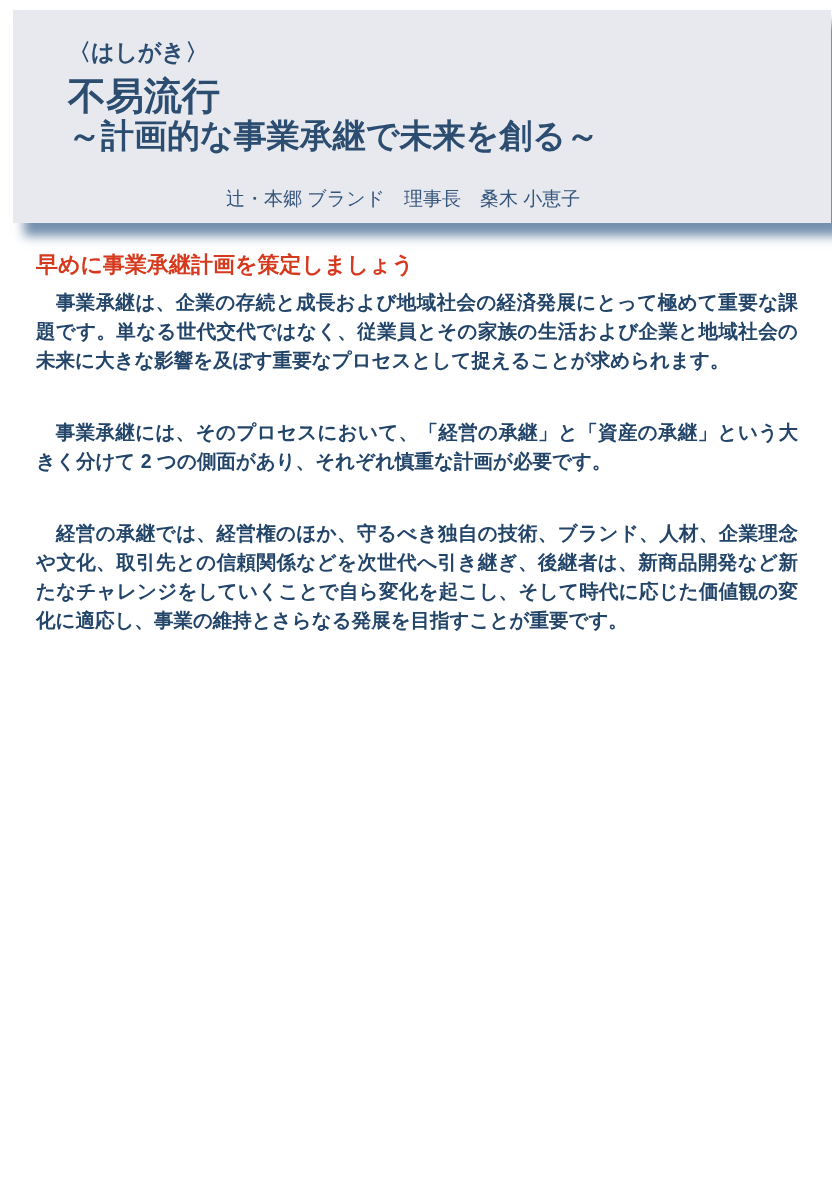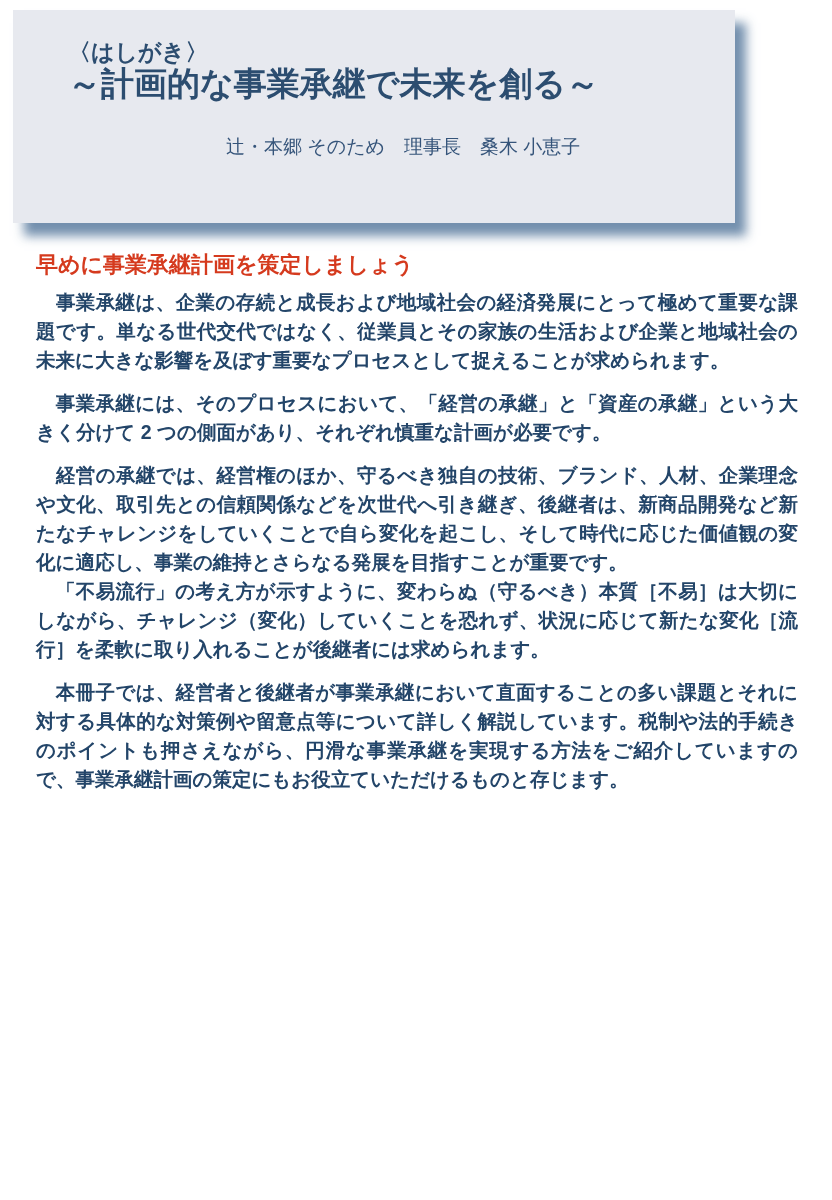--- a/index.html
+++ b/index.html
@@ -12,21 +12,21 @@
   *{box-sizing:border-box;}
   html,body{
     margin:0;padding:0;
     width:832px;height:1200px;
     overflow:hidden;
     background:#ffffff;
     font-family:"Liberation Sans",sans-serif;
   }
   .header-box{
     margin:10px 8px 0 13px;
-    width:722px;
+    width:818px;
     height:213px;
     background:var(--header-bg);
     box-shadow:11px 13px 10px rgba(92,125,160,0.85);
     padding:28px 20px 0 55px;
   }
   .kicker{
     font-size:23px;
     font-weight:bold;
     color:var(--header-text);
     line-height:28px;
@@ -57,50 +57,47 @@
     margin:0 34px 0 36px;
   }
   .red-heading{
     margin-top:29px;
     font-size:22px;
     font-weight:bold;
     color:var(--heading-accent);
     line-height:26px;
   }
   .blocks{margin-top:10px;}
-  .block{margin-top:14px;}
+  .block{margin-top:43px;}
   .block:first-child{margin-top:8px;}
   .block p{
     margin:0;
     font-size:19.5px;
     line-height:29px;
     text-align:justify;
     color:var(--body-text);
     font-weight:bold;
   }
 </style>
 </head>
 <body>
 
 <div class="header-box">
   <div class="kicker">〈はしがき〉</div>
+  <div class="title">不易流行</div>
   <div class="subtitle">～計画的な事業承継で未来を創る～</div>
-  <div class="author">辻・本郷 そのため　理事長　桑木 小恵子</div>
+  <div class="author">辻・本郷 ブランド　理事長　桑木 小恵子</div>
 </div>
 
 <div class="content">
   <div class="red-heading">早めに事業承継計画を策定しましょう</div>
   <div class="blocks">
       <div class="block">
         <p>　事業承継は、企業の存続と成長および地域社会の経済発展にとって極めて重要な課題です。単なる世代交代ではなく、従業員とその家族の生活および企業と地域社会の未来に大きな影響を及ぼす重要なプロセスとして捉えることが求められます。</p>
       </div>
       <div class="block">
         <p>　事業承継には、そのプロセスにおいて、「経営の承継」と「資産の承継」という大きく分けて 2 つの側面があり、それぞれ慎重な計画が必要です。</p>
       </div>
       <div class="block">
         <p>　経営の承継では、経営権のほか、守るべき独自の技術、ブランド、人材、企業理念や文化、取引先との信頼関係などを次世代へ引き継ぎ、後継者は、新商品開発など新たなチャレンジをしていくことで自ら変化を起こし、そして時代に応じた価値観の変化に適応し、事業の維持とさらなる発展を目指すことが重要です。</p>
-        <p>　「不易流行」の考え方が示すように、変わらぬ（守るべき）本質［不易］は大切にしながら、チャレンジ（変化）していくことを恐れず、状況に応じて新たな変化［流行］を柔軟に取り入れることが後継者には求められます。</p>
-      </div>
-      <div class="block">
-        <p>　本冊子では、経営者と後継者が事業承継において直面することの多い課題とそれに対する具体的な対策例や留意点等について詳しく解説しています。税制や法的手続きのポイントも押さえながら、円滑な事業承継を実現する方法をご紹介していますので、事業承継計画の策定にもお役立ていただけるものと存じます。</p>
       </div>
     </div>
 </div>
 
 </body></html>

